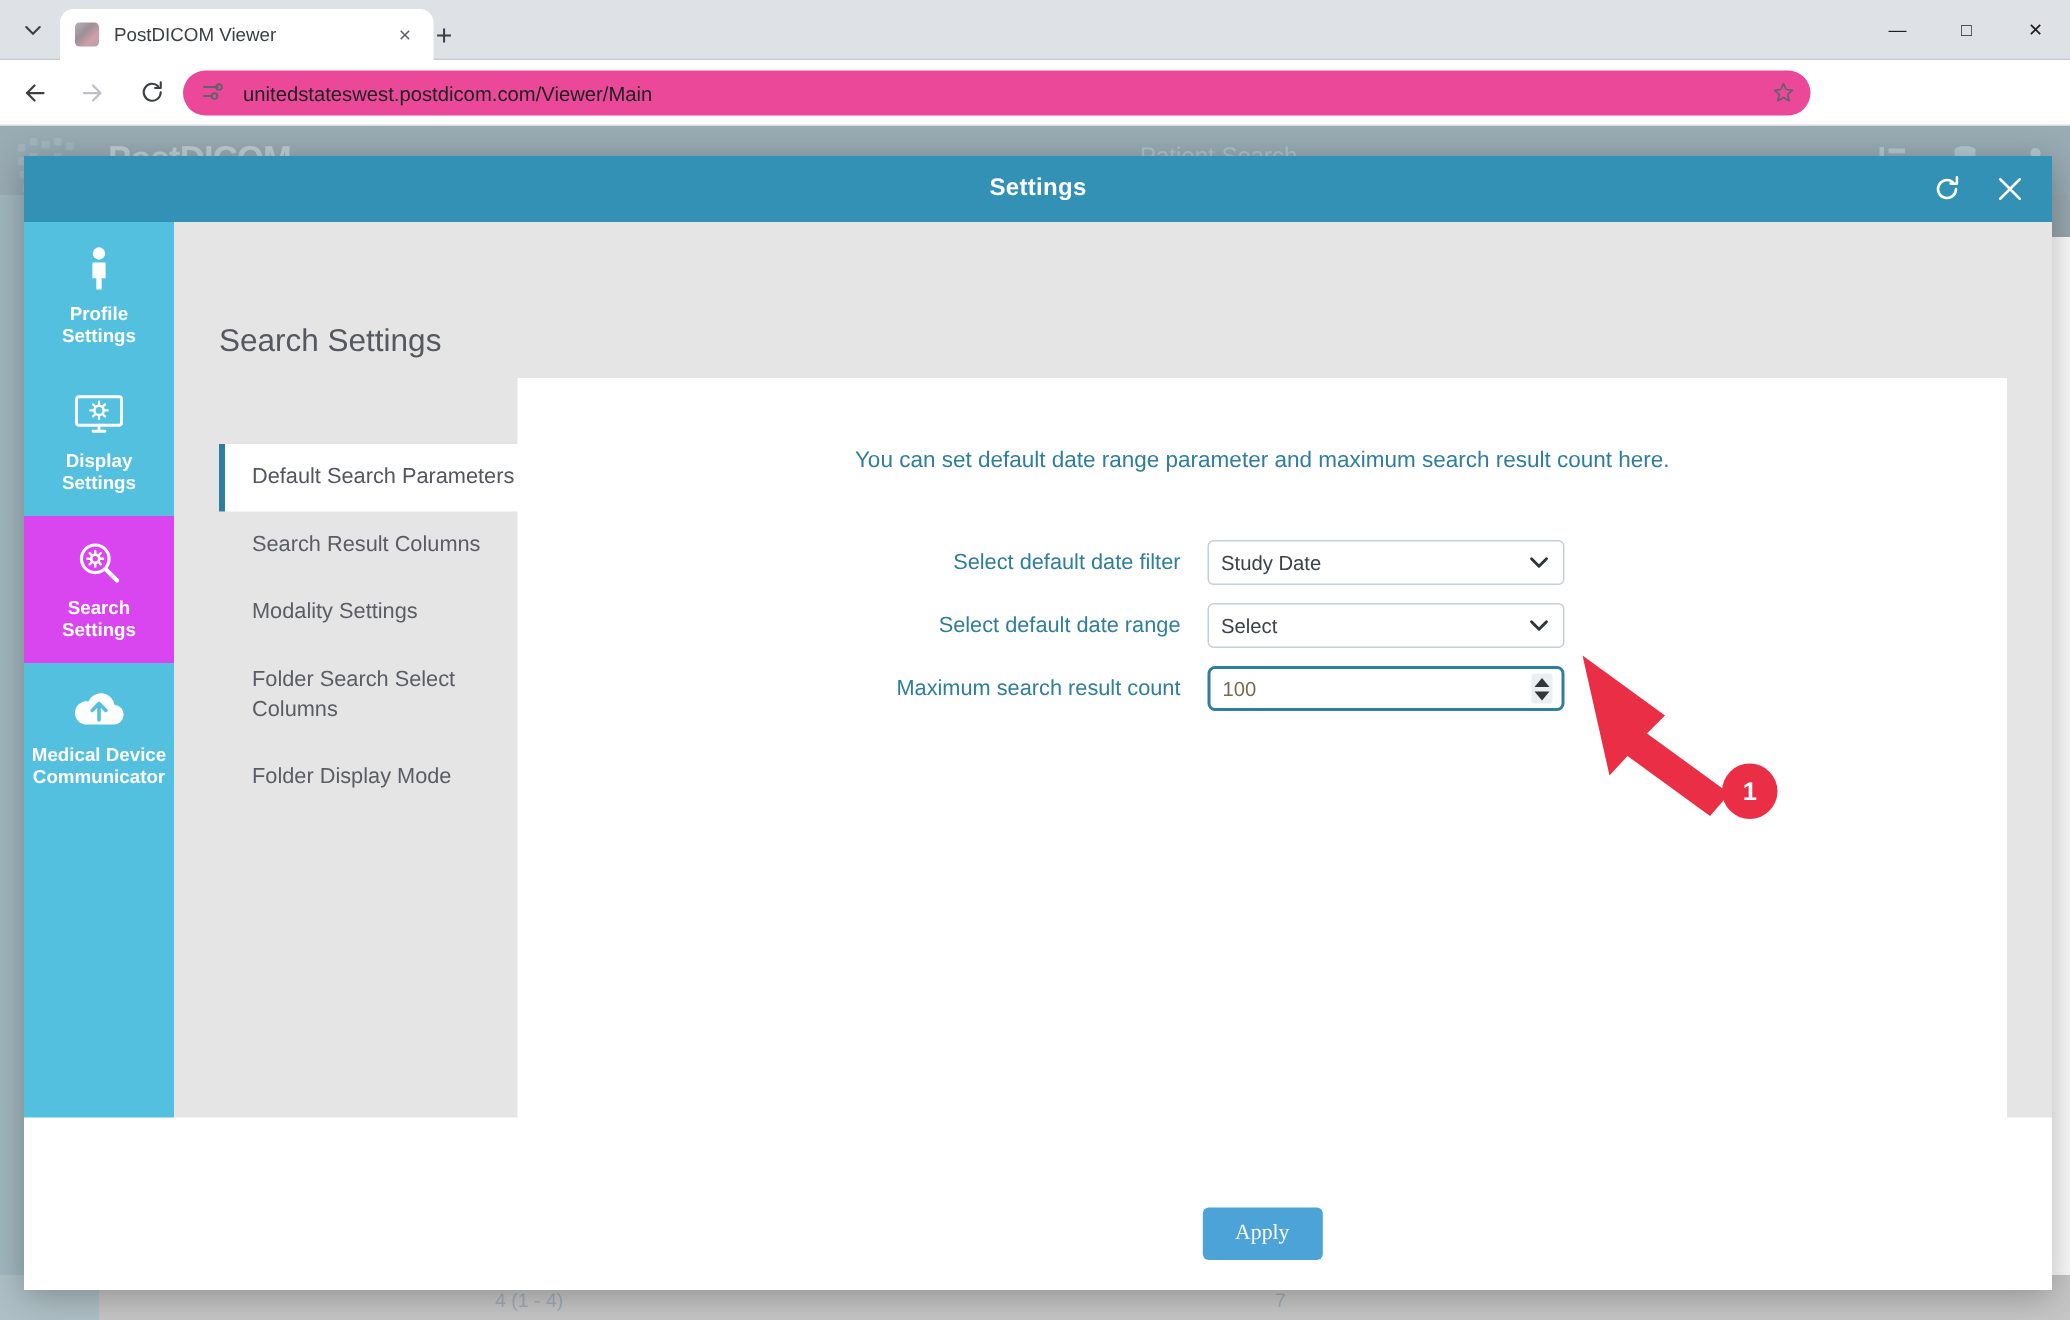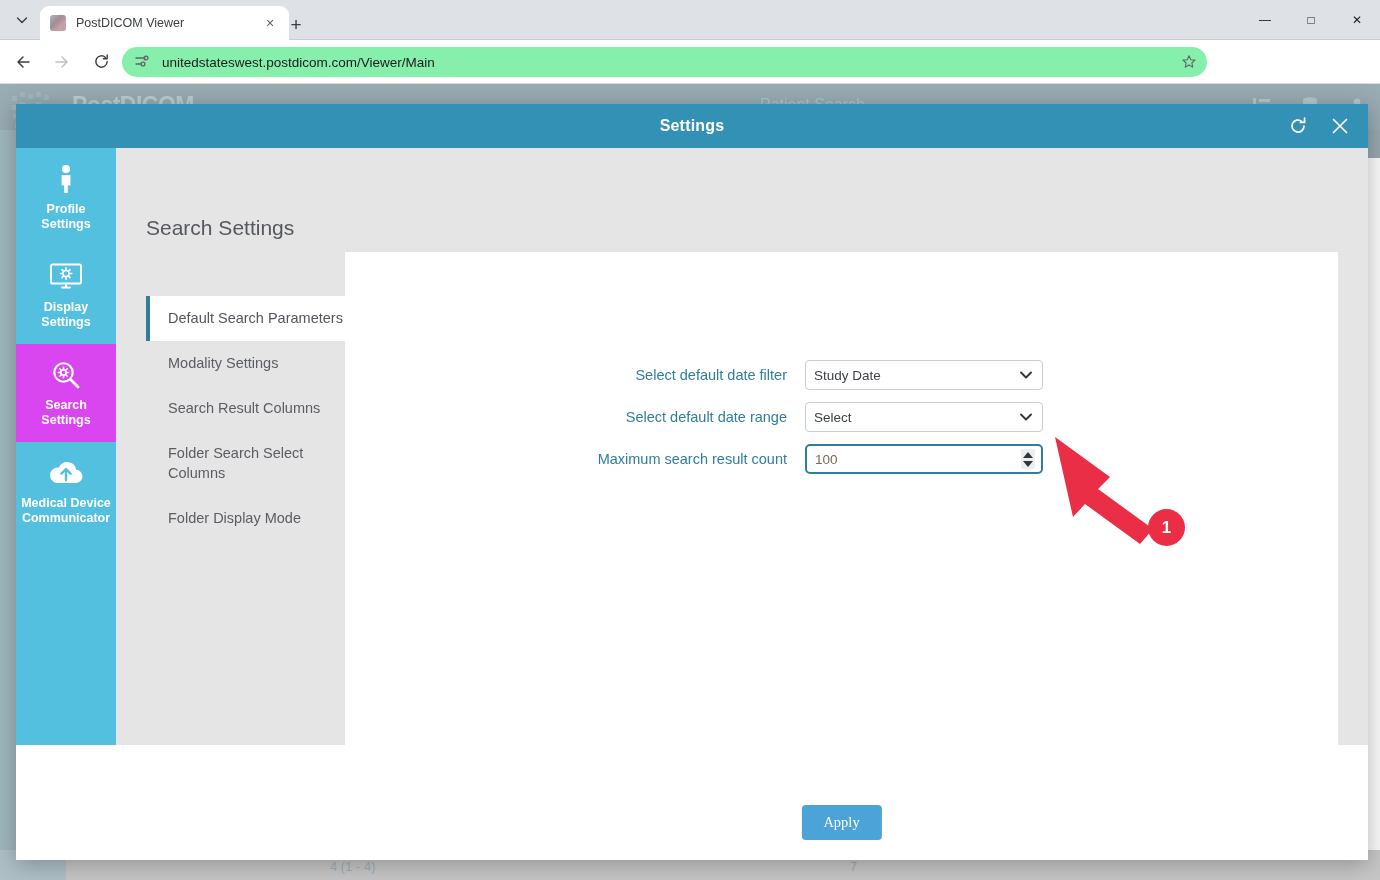--- a/index.html
+++ b/index.html
@@ -59,21 +59,21 @@
     border-bottom: 1px solid #dadce0;
   }
   .nav-btn {
     width: 32px; height: 32px; margin-left: 7px;
     display: flex; align-items: center; justify-content: center;
     border-radius: 50%; color: #5f6368;
   }
   .nav-btn.disabled { color: #bdc1c6; }
   .omnibox {
     position: absolute; left: 122px; top: 7px; width: 1085px; height: 30px;
-    background: #86efac; border-radius: 15px;
+    background: #ec4899; border-radius: 15px;
     display: flex; align-items: center; padding: 0 12px;
   }
   .omni-icon { width: 18px; height: 18px; margin-right: 10px; color: #5f6368; flex:0 0 18px;}
   .omni-url { font-size: 13.5px; color: #202124; white-space: nowrap; }
   .omni-star {
     position: absolute; right: 6px; top: 3px; width: 24px; height: 24px;
     display:flex; align-items:center; justify-content:center; color:#5f6368;
   }
   .tb-icon {
     position: absolute; top: 52px; width: 22px; height: 22px;
@@ -461,27 +461,28 @@
             <span>Medical Device</span><br><span>Communicator</span>
           </div>
         </div>
       </div>
 
       <div class="content-pane">
         <div class="pane-title">Search Settings</div>
 
         <div class="sub-nav">
           <div class="subnav-item active">Default Search Parameters</div>
+          <div class="subnav-item">Search Result Columns</div>
           <div class="subnav-item">Modality Settings</div>
-          <div class="subnav-item">Search Result Columns</div>
           <div class="subnav-item">Folder Search Select Columns</div>
           <div class="subnav-item">Folder Display Mode</div>
         </div>
 
         <div class="card">
+          <div class="card-intro">You can set default date range parameter and maximum search result count here.</div>
 
           <div class="form">
 
             <div class="form-row">
               <div class="form-label">Select default date filter</div>
               <div class="control">
                 <div class="select-box">
                   <span>Study Date</span>
                 </div>
                 <div class="select-chevron">

